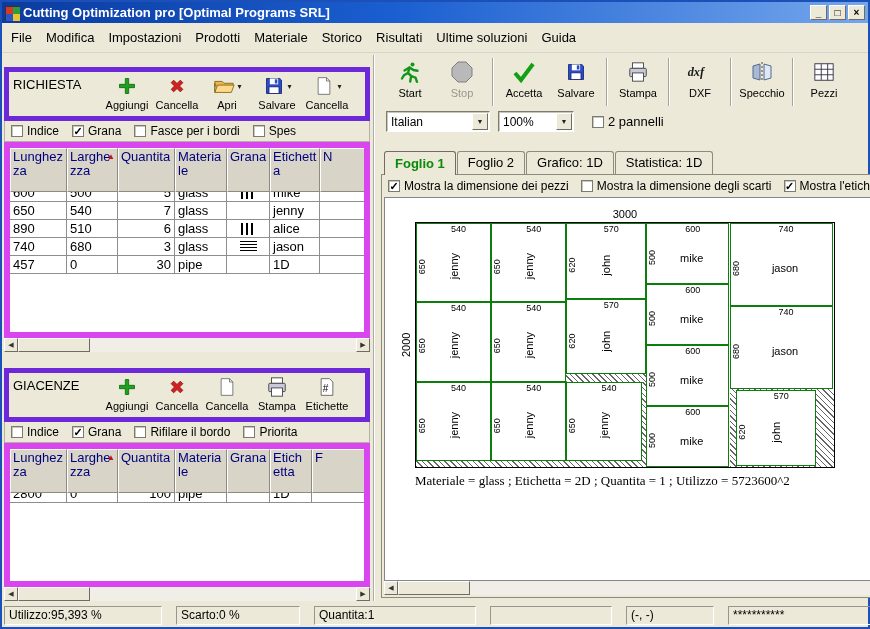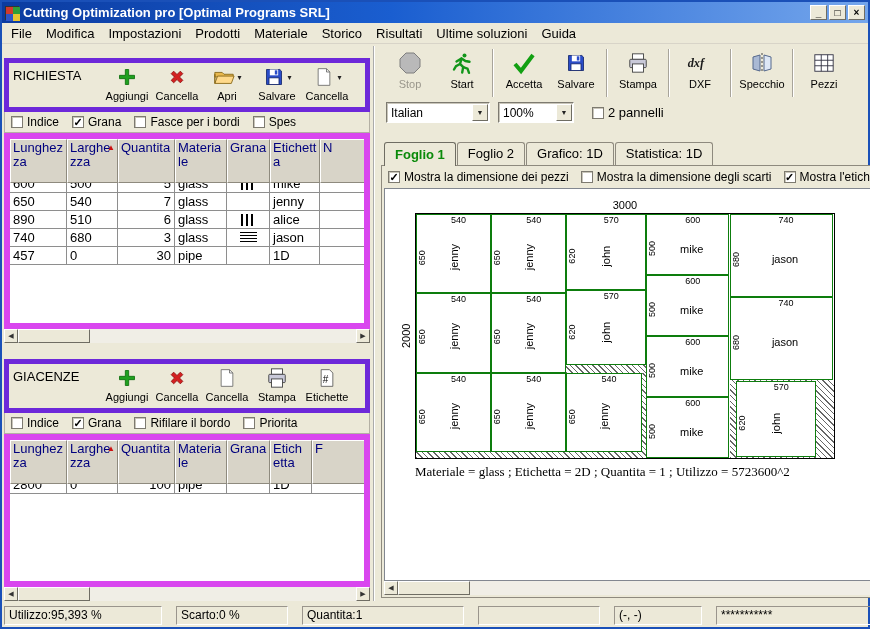--- a/index.html
+++ b/index.html
@@ -11,21 +11,21 @@
   
   .titlebar { height:21px; background:linear-gradient(90deg,#0b3ba0 0%,#1a5ed0 45%,#74a6ec 100%); color:#fff; display:flex; align-items:center; padding:0 3px; gap:4px; flex:0 0 auto;justify-content:space-between; }
   .title-text { font-weight:bold; font-size:13px; flex:1; white-space:nowrap; overflow:hidden; }
   .app-icon { width:14px; height:14px; display:grid; grid-template-columns:7px 7px; grid-template-rows:7px 7px; border:1px solid #333; background:#fff; }
   .app-icon span { display:block; }
   .q1{background:#d23a2e;} .q2{background:#2e9e3a;} .q3{background:#2e55c8;} .q4{background:#e8c431;}
   .title-buttons { display:flex; gap:2px; }
   .tbn { width:17px; height:15px; background:#ece9d8; border:1px solid; border-color:#fff #6f6d63 #6f6d63 #fff; color:#000; font-size:10px; line-height:13px; text-align:center; font-weight:bold; cursor:default; }
 
   
-  .menubar { height:21px; display:flex; align-items:center; padding:0 2px; background:#ece9d8; border-bottom:1px solid #d8d4c8; flex:0 0 auto; }
+  .menubar { height:30px; display:flex; align-items:center; padding:0 2px; background:#ece9d8; border-bottom:1px solid #d8d4c8; flex:0 0 auto; }
   .menu-item { padding:2px 7px; cursor:default; white-space:nowrap; }
 
   
   .main { flex:1; display:flex; padding:2px; min-height:0; }
   .left-panel { width:366px; flex:0 0 auto; display:flex; flex-direction:column; min-height:0; }
   .right-panel { flex:1; margin-left:3px; border-left:2px groove #fff; padding-left:3px; display:flex; flex-direction:column; min-height:0; }
 
   
   .group { border:5px solid #6d28d9;margin-top:12px; }
   .group-head { display:flex; align-items:flex-start; }
@@ -407,45 +407,45 @@
           <div class="sb-btn">◀</div>
           <div class="sb-track">
             <div class="sb-thumb"></div>
           </div>
           <div class="sb-btn">▶</div>
         </div>
     </div>
 
     <div class="right-panel">
       <div class="rp-toolbar toolbar">
-          <div class="tb-btn disabled">
-            <div class="tb-iconrow">
-              <span class="tb-icon">
-                <svg viewBox="0 0 24 24" width="24" height="24">
-                  <polygon points="8,2 16,2 22,8 22,16 16,22 8,22 2,16 2,8" fill="#b9b9b9" stroke="#7e7e7e"></polygon>
-                </svg>
-              </span>
-            </div>
-            <div class="tb-label">Stop</div>
-          </div>
           <div class="tb-btn">
             <div class="tb-iconrow">
               <span class="tb-icon">
                 <svg viewBox="0 0 24 24" width="24" height="24">
                   <g stroke="#12961a" stroke-width="2.4" fill="none" stroke-linecap="round">
                     <circle cx="14.5" cy="4.5" r="2" fill="#12961a" stroke="none"></circle>
                     <path d="M6.5 10.5l5-3 4 2.5 4 .8"></path>
                     <path d="M11.5 7.8L10 13l3.2 3-1 5.5"></path>
                     <path d="M10 13l-4 2.2-2 3.3"></path>
                     <path d="M13.2 16.2l4.3 1.4 1.5 4.2"></path>
                   </g>
                 </svg>
               </span>
             </div>
             <div class="tb-label">Start</div>
+          </div>
+          <div class="tb-btn disabled">
+            <div class="tb-iconrow">
+              <span class="tb-icon">
+                <svg viewBox="0 0 24 24" width="24" height="24">
+                  <polygon points="8,2 16,2 22,8 22,16 16,22 8,22 2,16 2,8" fill="#b9b9b9" stroke="#7e7e7e"></polygon>
+                </svg>
+              </span>
+            </div>
+            <div class="tb-label">Stop</div>
           </div>
           <div class="tb-sep"></div>
           <div class="tb-btn">
             <div class="tb-iconrow">
               <span class="tb-icon">
                 <svg viewBox="0 0 24 24" width="24" height="24">
                   <path d="M3 13l6 7L21 4" stroke="#12a012" stroke-width="4" fill="none"></path>
                 </svg>
               </span>
             </div>
@@ -655,21 +655,21 @@
             </div>
 
         </div>
       </div>
     </div>
 
   </div>
 
   <div class="statusbar">
       <div class="status-seg" style="width: 158px;">Utilizzo:95,393 %</div>
-      <div class="status-seg" style="width: 112px;">Scarto:0 %</div>
+      <div class="status-seg" style="width: 124px;">Scarto:0 %</div>
       <div class="status-seg" style="width: 162px;">Quantita:1</div>
       <div class="status-seg" style="width: 122px;"></div>
       <div class="status-seg" style="width: 88px;">(-, -)</div>
       <div class="status-seg" style="width: 168px;">***********</div>
       <div class="status-seg grow"></div>
     </div>
 
 </div>
 
 </body></html>

